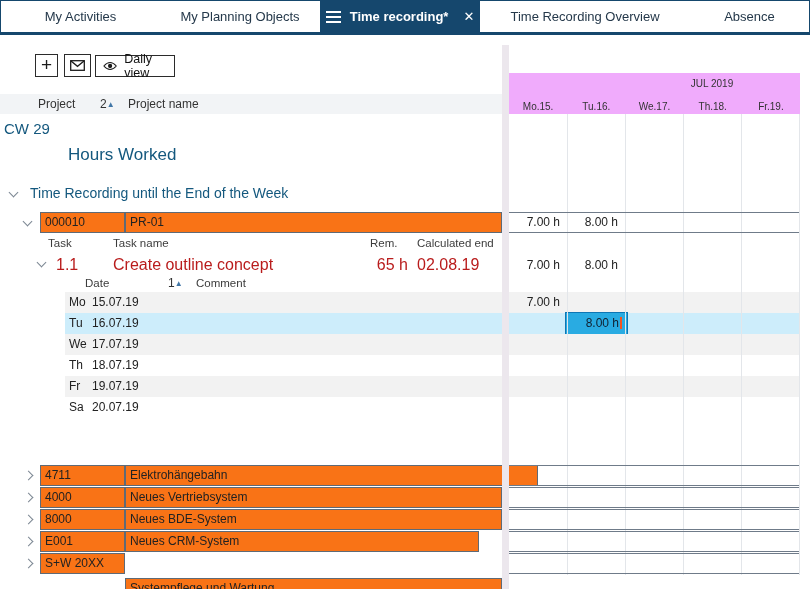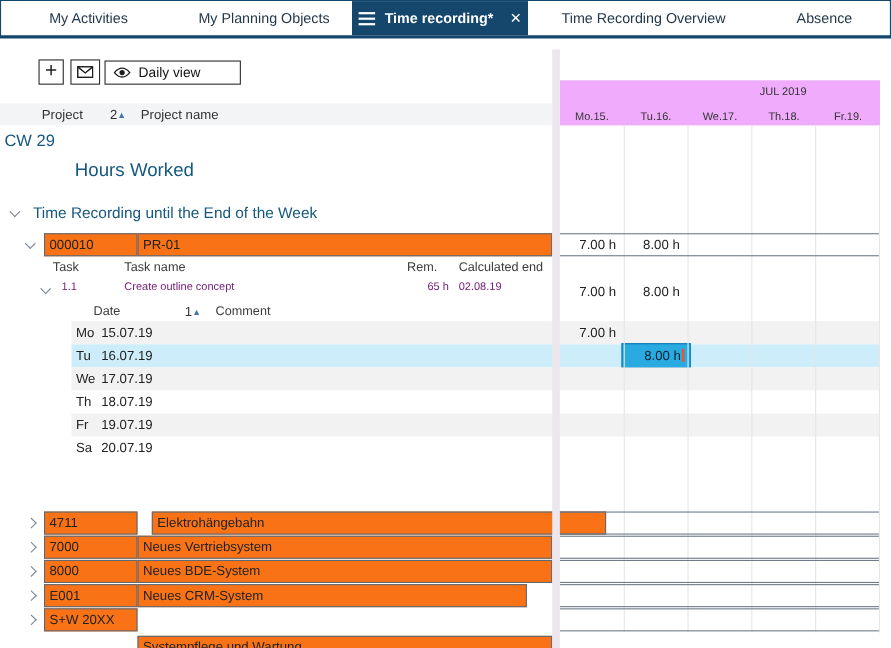--- a/index.html
+++ b/index.html
@@ -48,21 +48,21 @@
   
   .cellbox{position:absolute;box-sizing:border-box;height:21px;border:1px solid #5f6a76;
            background:#f97316;font-size:12px;line-height:19px;padding-left:4px;white-space:nowrap;
            overflow:hidden;}
   .rseg{position:absolute;left:509px;width:290px;height:21px;box-sizing:border-box;
         border-top:1px solid #6f7b89;border-bottom:1px solid #6f7b89;}
   .hval{position:absolute;width:58px;text-align:right;padding-right:7px;box-sizing:border-box;
         font-size:12px;line-height:19px;}
 
   .subhead{position:absolute;font-size:11.5px;color:#3c3c3c;white-space:nowrap;}
-  .plain{position:absolute;font-size:10px;color:#701a75;white-space:nowrap;}
+  .plain{position:absolute;font-size:16px;color:#b91c1c;white-space:nowrap;}
 
   
   .dayrow{position:absolute;left:65px;width:735px;height:21px;font-size:12px;line-height:21px;}
   .dayrow .d{position:absolute;left:4px;}
   .dayrow .dt{position:absolute;left:27px;}
   .dayrow .val{position:absolute;left:444px;width:58px;text-align:right;padding-right:7px;
                box-sizing:border-box;}
   .selcell{position:absolute;left:500px;top:-1px;width:63px;height:23px;box-sizing:border-box;
            background:#29abe2;border:1px solid #0e76b4;text-align:right;padding-right:5px;
            line-height:21px;color:#102030;}
@@ -104,21 +104,21 @@
 
   <div class="toolbtn" style="left:35px;top:54px;width:23px;height:23px;">
     <span class="plus-glyph">+</span>
   </div>
   <div class="toolbtn" style="left:64px;top:54px;width:27px;height:23px;">
     <svg width="15" height="11" viewBox="0 0 15 11">
       <rect x="0.7" y="0.7" width="13.6" height="9.6" fill="none" stroke="#1c1c1c" stroke-width="1.3"></rect>
       <path d="M1 1 L7.5 6.3 L14 1" fill="none" stroke="#1c1c1c" stroke-width="1.3"></path>
     </svg>
   </div>
-  <div class="toolbtn dailyview" style="left:95px;top:55px;width:124px;height:22px;">
+  <div class="toolbtn dailyview" style="left:95px;top:55px;width:80px;height:22px;">
     <svg width="16" height="10" viewBox="0 0 16 10">
       <path d="M1 5 Q8 -3 15 5 Q8 13 1 5 Z" fill="none" stroke="#1c1c1c" stroke-width="1.2"></path>
       <circle cx="8" cy="5" r="2.4" fill="#1c1c1c"></circle>
     </svg>
     <span>Daily view</span>
   </div>
 
   <div class="lheader">
     <span class="abs" style="left:38px;top:3px;">Project</span>
     <span class="sortbtn abs" style="left:100px;top:3px;"><span>2</span><span class="tri">▲</span></span>
@@ -195,25 +195,25 @@
   <span class="plain" style="left:417px;top:256px;">02.08.19</span>
   <span class="hval" style="left:509px;top:256px;">7.00 h</span>
   <span class="hval" style="left:567px;top:256px;">8.00 h</span>
 
   <span class="subhead" style="left:85px;top:277px;">Date</span>
   <span class="sortbtn abs" style="left:168px;top:276px;"><span>1</span><span class="tri">▲</span></span>
   <span class="subhead" style="left:196px;top:277px;">Comment</span>
 
   <span class="chev right abs" style="left:25px;top:472px;"></span>
   <div class="cellbox" style="left:40px;top:465px;width:85px;">4711</div>
-  <div class="cellbox" style="left:138px;top:465px;width:413px;">Elektrohängebahn</div>
+  <div class="cellbox" style="left:125px;top:465px;width:413px;">Elektrohängebahn</div>
   <div class="rseg" style="top:465px;"></div>
 
   <span class="chev right abs" style="left:25px;top:494px;"></span>
-  <div class="cellbox" style="left:40px;top:487px;width:85px;">7000</div>
+  <div class="cellbox" style="left:40px;top:487px;width:85px;">4000</div>
   <div class="cellbox" style="left:125px;top:487px;width:377px;">Neues Vertriebsystem</div>
   <div class="rseg" style="top:487px;"></div>
 
   <span class="chev right abs" style="left:25px;top:516px;"></span>
   <div class="cellbox" style="left:40px;top:509px;width:85px;">8000</div>
   <div class="cellbox" style="left:125px;top:509px;width:377px;">Neues BDE-System</div>
   <div class="rseg" style="top:509px;"></div>
 
   <span class="chev right abs" style="left:25px;top:538px;"></span>
   <div class="cellbox" style="left:40px;top:531px;width:85px;">E001</div>

